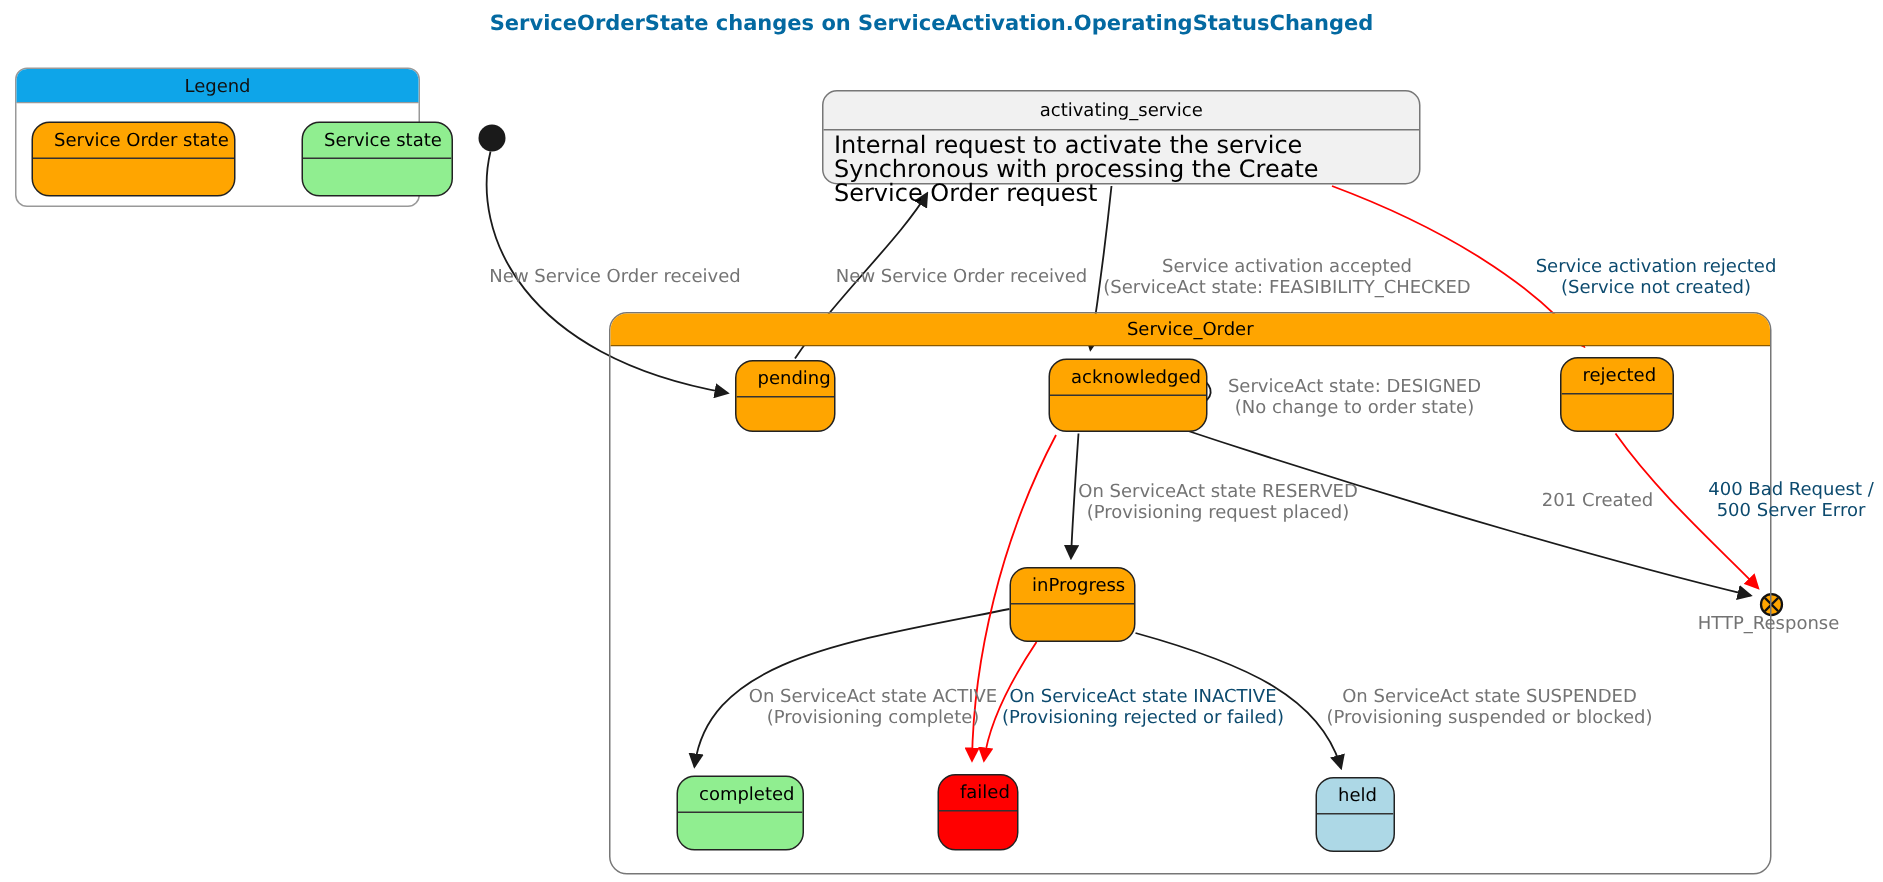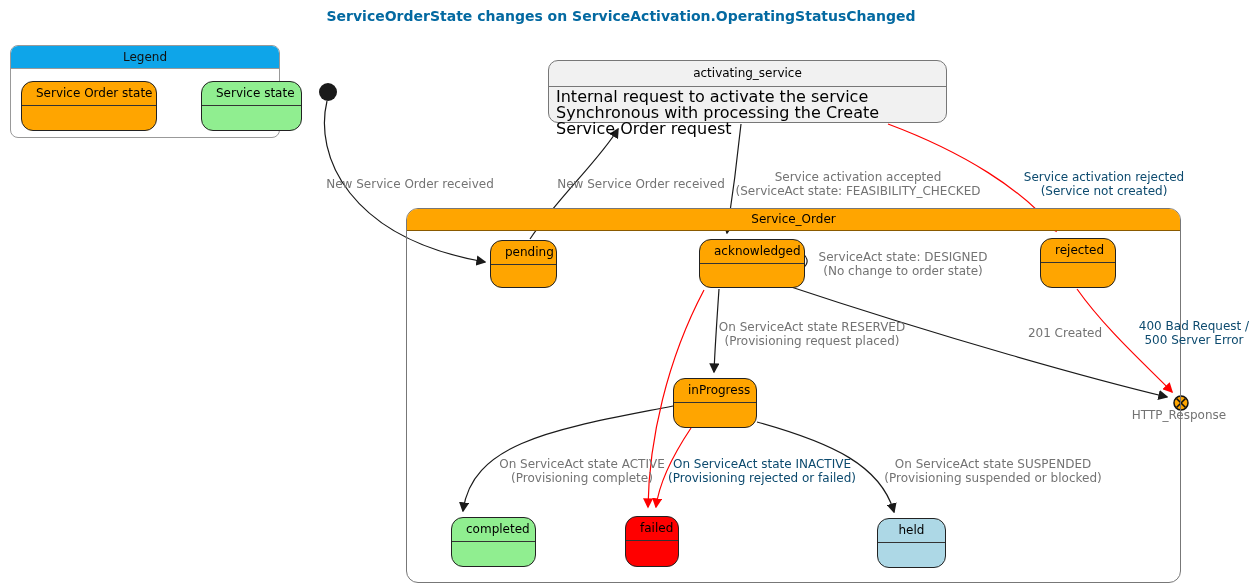--- a/index.html
+++ b/index.html
@@ -149,21 +149,21 @@
     </div>
 
     <div class="state bg-green" style="left:422px; top:517px; width:85px; height:50px;">
       <div class="state-title">completed</div>
     </div>
 
     <div class="state bg-red" style="left:625px; top:516px; width:54px; height:51px;">
       <div class="state-title">failed</div>
     </div>
 
-    <div class="state bg-blue" style="left:877px; top:518px; width:69px; height:50px;">
+    <div class="state bg-blue" style="left:877px; top:518px; width:53px; height:50px;">
       <div class="state-title">held</div>
     </div>
 
   </div>
 
   <div class="elabel" style="left:410px; top:178px;">
     <span>New Service Order received</span>
   </div>
 
   <div class="elabel" style="left:641px; top:178px;">

